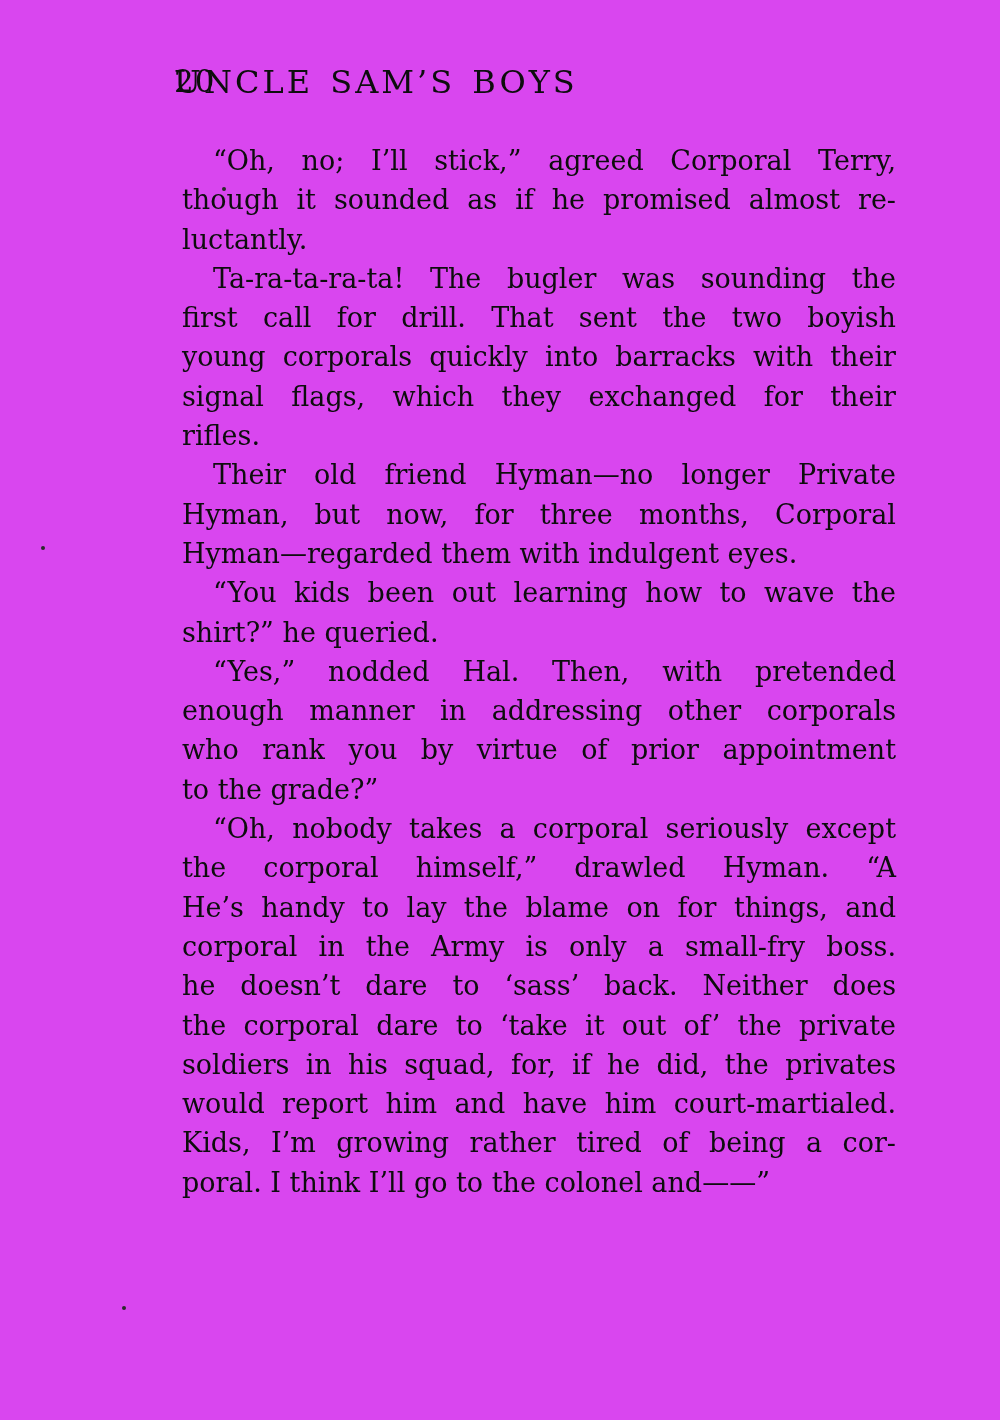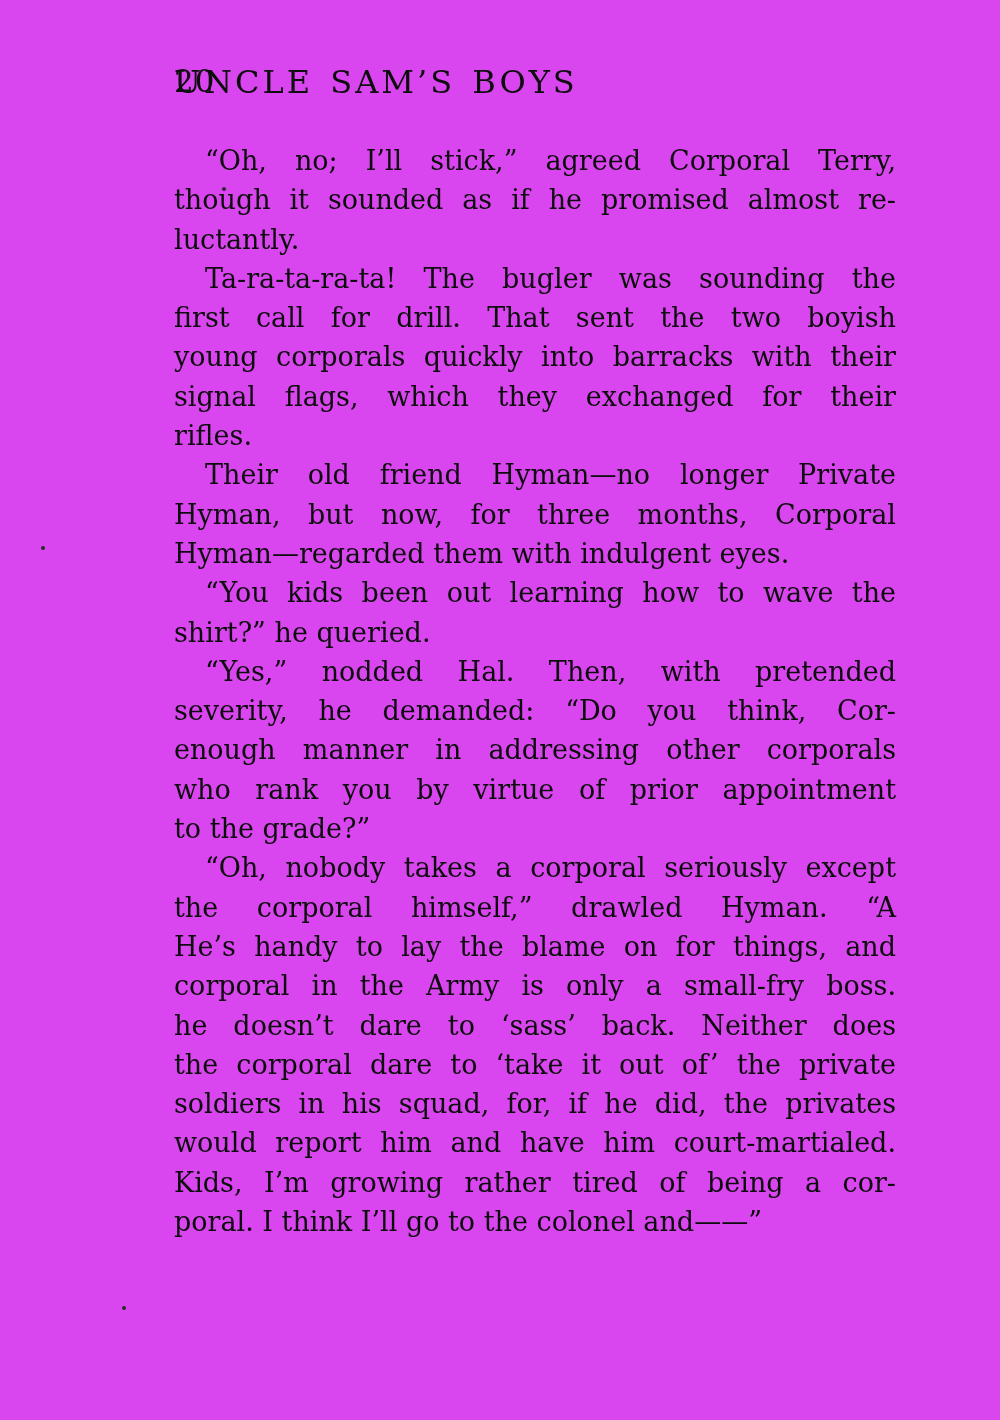--- a/index.html
+++ b/index.html
@@ -38,20 +38,21 @@
     position: absolute;
     top: 141px;
     left: 174px;
     width: 722px;
     font-size: 27px;
     line-height: 39.3px;
   }
   .line {
     text-align: justify;
     text-align-last: justify;
+    margin-left: 8px;
   }
   .line.indent { text-indent: 31px; }
   .line.para-end { text-align-last: left; }
   .speck {
     position: absolute;
     width: 4px;
     height: 4px;
     border-radius: 50%;
     background: #2a2a2a;
   }
@@ -72,21 +73,20 @@
       <div class="line">first call for drill. That sent the two boyish</div>
       <div class="line">young corporals quickly into barracks with their</div>
       <div class="line">signal flags, which they exchanged for their</div>
       <div class="line para-end">rifles.</div>
       <div class="line indent">Their old friend Hyman—no longer Private</div>
       <div class="line">Hyman, but now, for three months, Corporal</div>
       <div class="line para-end">Hyman—regarded them with indulgent eyes.</div>
       <div class="line indent">“You kids been out learning how to wave the</div>
       <div class="line para-end">shirt?” he queried.</div>
       <div class="line indent">“Yes,” nodded Hal. Then, with pretended</div>
-      <div class="line">severity, he demanded: “Do you think, Cor-</div>
       <div class="line">enough manner in addressing other corporals</div>
       <div class="line">who rank you by virtue of prior appointment</div>
       <div class="line para-end">to the grade?”</div>
       <div class="line indent">“Oh, nobody takes a corporal seriously except</div>
       <div class="line">the corporal himself,” drawled Hyman. “A</div>
       <div class="line">He’s handy to lay the blame on for things, and</div>
       <div class="line">corporal in the Army is only a small-fry boss.</div>
       <div class="line">he doesn’t dare to ‘sass’ back. Neither does</div>
       <div class="line">the corporal dare to ‘take it out of’ the private</div>
       <div class="line">soldiers in his squad, for, if he did, the privates</div>

